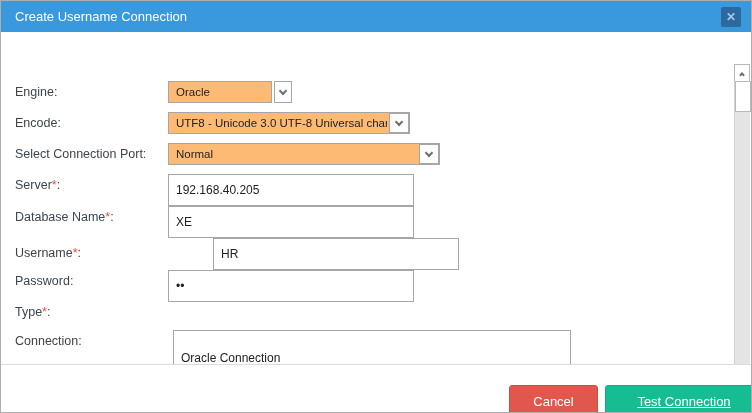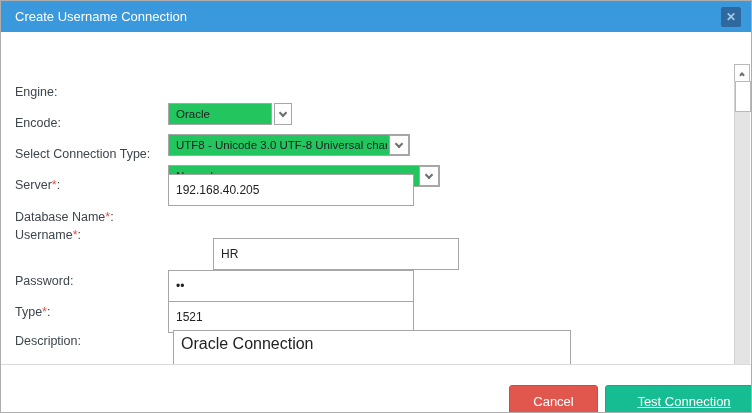--- a/index.html
+++ b/index.html
@@ -45,23 +45,22 @@
   }
   .req{color:var(--required);}
   .tfield{
     position:absolute;left:167px;width:246px;height:22px;
     border:1px solid var(--input-border);background:#fff;
     font-family:"Liberation Sans",sans-serif;font-size:12px;color:#222;
     padding:15px 7px;outline:none;
   }
   
   .combo{
-    position:absolute;left:167px;height:22px;background:#22c55e;
+    position:absolute;left:167px;height:22px;background:#fdba74;
     border:1px solid var(--input-border);
-    margin-top:22px;
   }
   .combo-text{
     position:absolute;left:7px;right:22px;top:0;bottom:0;line-height:20px;
     font-size:11.5px;color:#222;white-space:nowrap;overflow:hidden;
   }
   .combo-btn{
     position:absolute;right:0;top:0;bottom:0;width:20px;background:#fdfdfd;
     border:1px solid var(--input-border);
     display:flex;align-items:center;justify-content:center;cursor:pointer;
   }
@@ -72,22 +71,22 @@
   .chev{
     display:inline-block;width:6px;height:6px;
     border-right:2px solid #6f6f6f;border-bottom:2px solid #6f6f6f;
   }
   .chev.down{transform:rotate(45deg);margin-top:-3px;}
   .chev.up{transform:rotate(-135deg);margin-top:3px;}
   
   .ta-wrap{position:absolute;left:172px;top:298px;width:398px;height:54px;}
   .ta{
     width:100%;height:100%;border:1px solid var(--input-border);resize:none;
-    font-family:"Liberation Sans",sans-serif;font-size:16px;color:#222;
-    padding:4px 7px;outline:none;overflow:hidden;background:#fff;
+    font-family:"Liberation Sans",sans-serif;font-size:12px;color:#222;
+    padding:20px 7px;outline:none;overflow:hidden;background:#fff;
   }
   .grip{
     position:absolute;right:4px;bottom:4px;width:2px;height:2px;background:#ababab;
     box-shadow:-4px 0 0 #ababab,0 -4px 0 #ababab;pointer-events:none;
   }
   
   .scrollbar{position:absolute;right:1px;top:32px;width:16px;height:331px;}
   .sb-btn{
     position:absolute;left:0;width:16px;height:18px;background:#fdfdfd;
     border:1px solid var(--sb-border);
@@ -139,43 +138,43 @@
     </div>
 
     <label class="row-label" style="top:80px"><span>Encode</span><span class="req"></span><span>:</span></label>
     <div class="combo" style="top:80px;width:242px">
       <span class="combo-text">UTF8 - Unicode 3.0 UTF-8 Universal charac</span>
       <span class="combo-btn">
           <i class="chev down"></i>
         </span>
     </div>
 
-    <label class="row-label" style="top:111px"><span>Select Connection Type</span><span class="req"></span><span>:</span></label>
+    <label class="row-label" style="top:111px"><span>Select Connection Port</span><span class="req"></span><span>:</span></label>
     <div class="combo" style="top:111px;width:272px">
       <span class="combo-text">Normal</span>
       <span class="combo-btn">
           <i class="chev down"></i>
         </span>
     </div>
 
     <label class="row-label" style="top:142px"><span>Server</span><span class="req">*</span><span>:</span></label>
     <input class="tfield" style="top: 142px;" value="192.168.40.205">
 
     <label class="row-label" style="top:174px"><span>Database Name</span><span class="req">*</span><span>:</span></label>
+    <input class="tfield" style="top: 174px;" value="XE">
 
-    <label class="row-label" style="top:192px"><span>Username</span><span class="req">*</span><span>:</span></label>
+    <label class="row-label" style="top:210px"><span>Username</span><span class="req">*</span><span>:</span></label>
     <input class="tfield" style="top: 206px; margin-left: 45px;" value="HR">
 
     <label class="row-label" style="top:238px"><span>Password</span><span class="req"></span><span>:</span></label>
     <input class="tfield" style="top: 238px;" value="••">
 
     <label class="row-label" style="top:269px"><span>Type</span><span class="req">*</span><span>:</span></label>
-    <input class="tfield" style="top: 269px;" value="1521">
 
-    <label class="row-label" style="top:298px"><span>Description</span><span class="req"></span><span>:</span></label>
+    <label class="row-label" style="top:298px"><span>Connection</span><span class="req"></span><span>:</span></label>
     <div class="ta-wrap">
       <textarea class="ta" style="">Oracle Connection</textarea>
       <span class="grip"></span>
     </div>
 
     <div class="scrollbar">
       <div class="sb-btn sb-up">
           <i class="chev up"></i>
         </div>
       <div class="sb-track">

